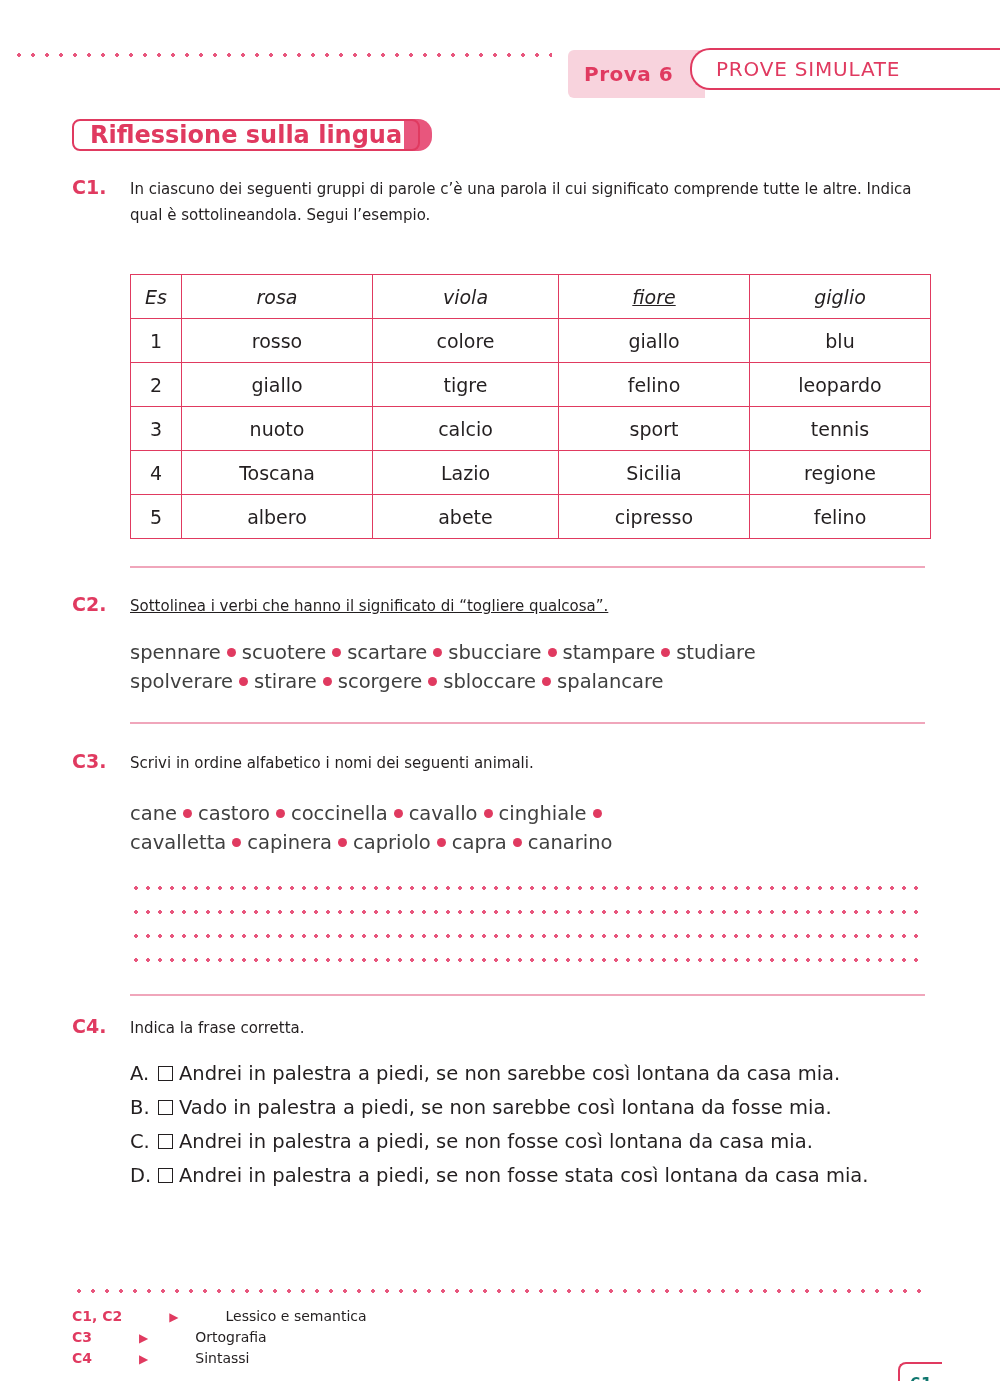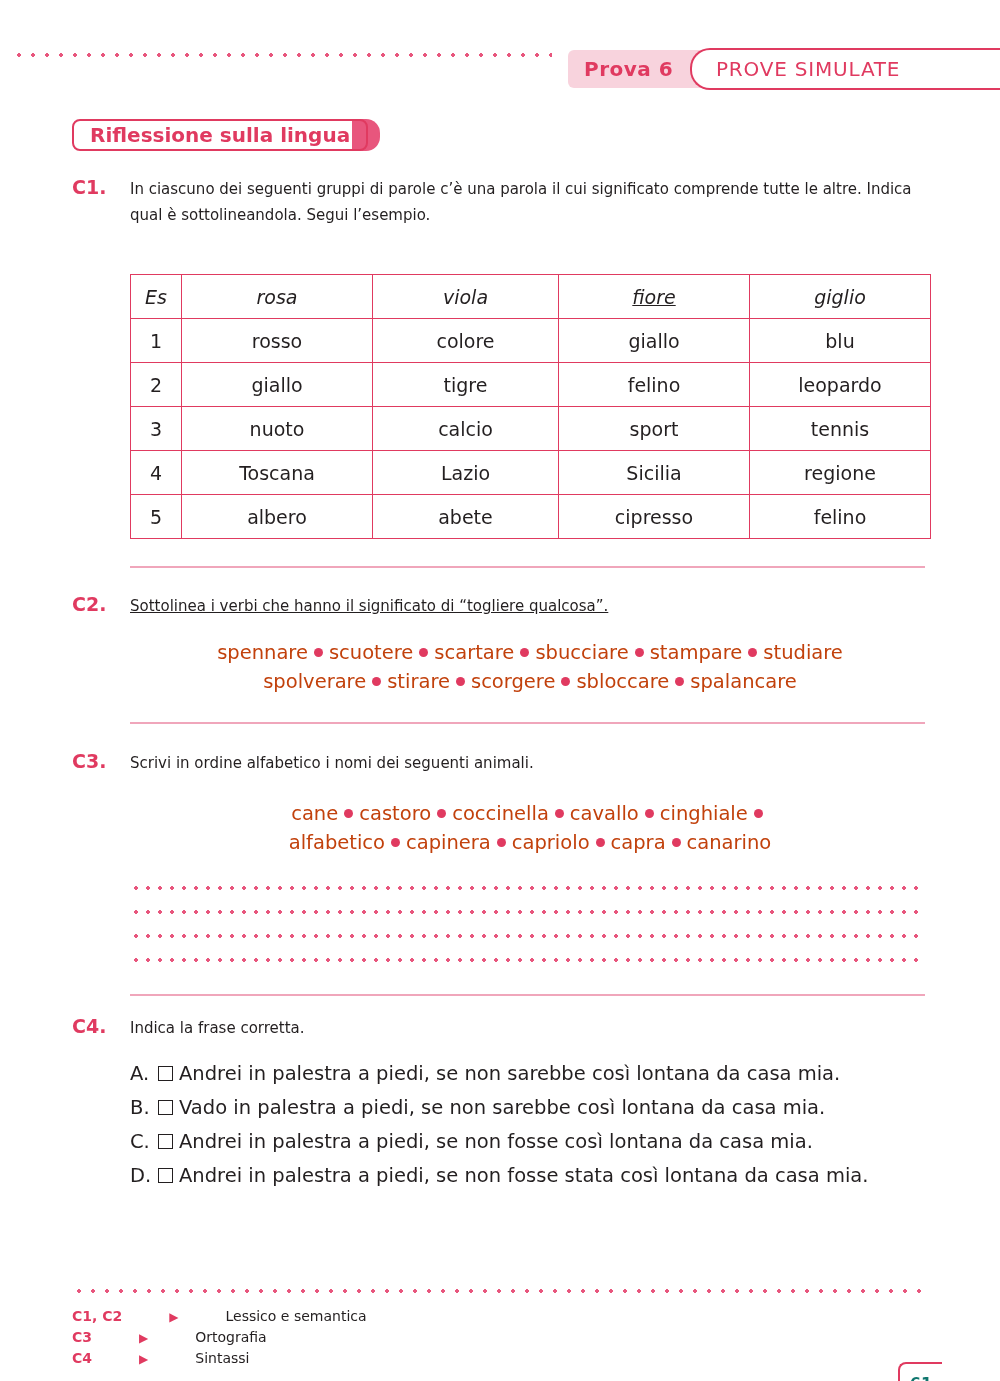--- a/index.html
+++ b/index.html
@@ -31,21 +31,21 @@
     width: 540px;
     height: 4px;
     background-image: radial-gradient(circle, #e8567d 1.8px, rgba(255,255,255,0) 2px);
     background-size: 14px 4px;
     background-repeat: repeat-x;
   }
   .prova-tag {
     position: absolute;
     left: 568px;
     top: 24px;
-    height: 38px;
+    height: 48px;
     padding: 0 32px 0 16px;
     background: #f8d3dd;
     border-radius: 6px 0 0 6px;
     display: flex;
     align-items: center;
     font-weight: bold;
     font-size: 20px;
     color: #e2происходит;
     color: #e03a60;
     letter-spacing: 0.5px;
@@ -76,21 +76,21 @@
     left: 72px;
     top: 119px;
     height: 32px;
     padding: 0 16px;
     border: 2.5px solid #e03a60;
     border-radius: 8px;
     box-sizing: border-box;
     display: flex;
     align-items: center;
     font-weight: bold;
-    font-size: 20px;
+    font-size: 24px;
     color: #e03a60;
   }
   .section-chip::after {
     content: "";
     position: absolute;
     right: -14px;
     top: -2px;
     width: 28px;
     height: 32px;
     background: #e8567d;
@@ -146,24 +146,23 @@
   table.c1-table td.col-b { width: 185px; }
   table.c1-table td.col-c { width: 190px; }
   table.c1-table td.col-d { width: 180px; }
   .underlined { text-decoration: underline; }
 
   
   .word-list {
     position: absolute;
     left: 130px;
     width: 800px;
-    text-align: center;
     font-size: 19.5px;
     line-height: 29px;
-    color: #c2410c;
+    color: #404040;
   }
   .bullet {
     display: inline-block;
     width: 9px;
     height: 9px;
     border-radius: 50%;
     background: #e03a60;
     margin: 0 6px 2px 6px;
     vertical-align: middle;
   }
@@ -342,21 +341,21 @@
 <div class="ex" style="top:750px;">
   <div class="ex-code">C3.</div>
   <div class="ex-text">Scrivi in ordine alfabetico i nomi dei seguenti animali.</div>
 </div>
 
 <div class="word-list" style="top:799px;">
   <div>
     <span>cane</span><span class="bullet"></span><span>castoro</span><span class="bullet"></span><span>coccinella</span><span class="bullet"></span><span>cavallo</span><span class="bullet"></span><span>cinghiale</span><span class="bullet"></span>
   </div>
   <div>
-    <span>alfabetico</span><span class="bullet"></span><span>capinera</span><span class="bullet"></span><span>capriolo</span><span class="bullet"></span><span>capra</span><span class="bullet"></span><span>canarino</span>
+    <span>cavalletta</span><span class="bullet"></span><span>capinera</span><span class="bullet"></span><span>capriolo</span><span class="bullet"></span><span>capra</span><span class="bullet"></span><span>canarino</span>
   </div>
 </div>
 
 <div class="dotline" style="top:886px;"></div>
 <div class="dotline" style="top:910px;"></div>
 <div class="dotline" style="top:934px;"></div>
 <div class="dotline" style="top:958px;"></div>
 
 <div class="sep" style="top:994px;"></div>
 
@@ -366,21 +365,21 @@
 </div>
 
 <div class="option" style="top:1062px;">
   <span class="opt-letter">A.</span>
   <span class="checkbox"></span>
   <span>Andrei in palestra a piedi, se non sarebbe così lontana da casa mia.</span>
 </div>
 <div class="option" style="top:1096px;">
   <span class="opt-letter">B.</span>
   <span class="checkbox"></span>
-  <span>Vado in palestra a piedi, se non sarebbe così lontana da casa mia.</span>
+  <span>Vado in palestra a piedi, se non sarebbe così lontana da fosse mia.</span>
 </div>
 <div class="option" style="top:1130px;">
   <span class="opt-letter">C.</span>
   <span class="checkbox"></span>
   <span>Andrei in palestra a piedi, se non fosse così lontana da casa mia.</span>
 </div>
 <div class="option" style="top:1164px;">
   <span class="opt-letter">D.</span>
   <span class="checkbox"></span>
   <span>Andrei in palestra a piedi, se non fosse stata così lontana da casa mia.</span>

